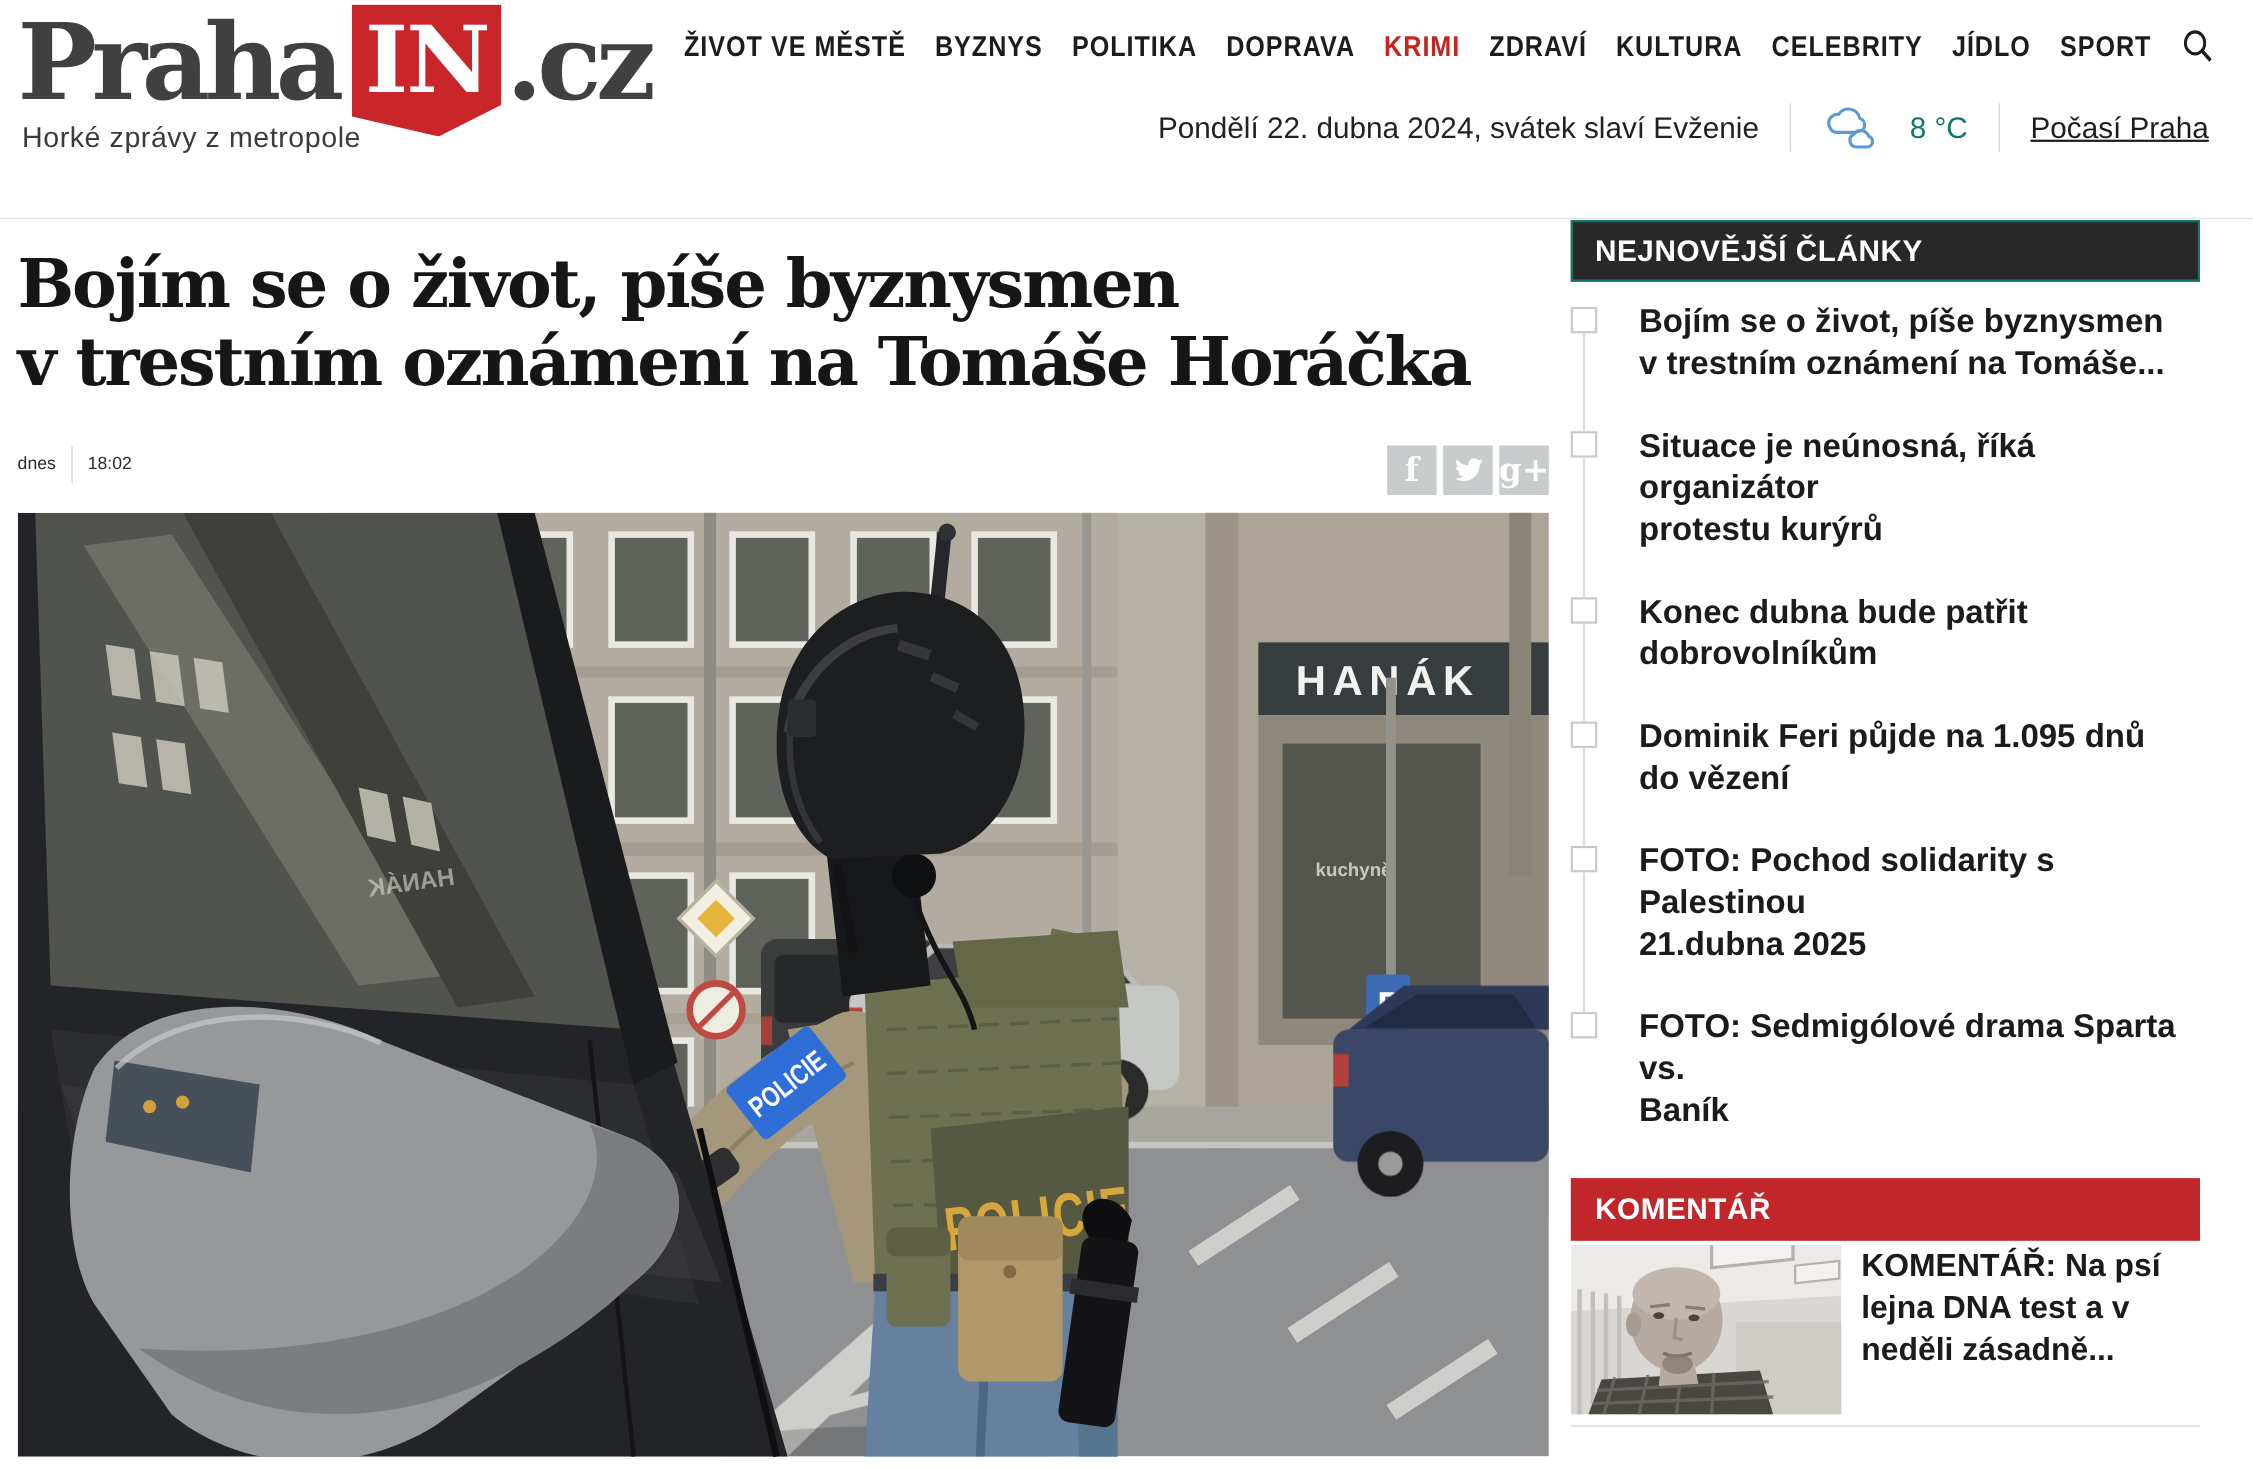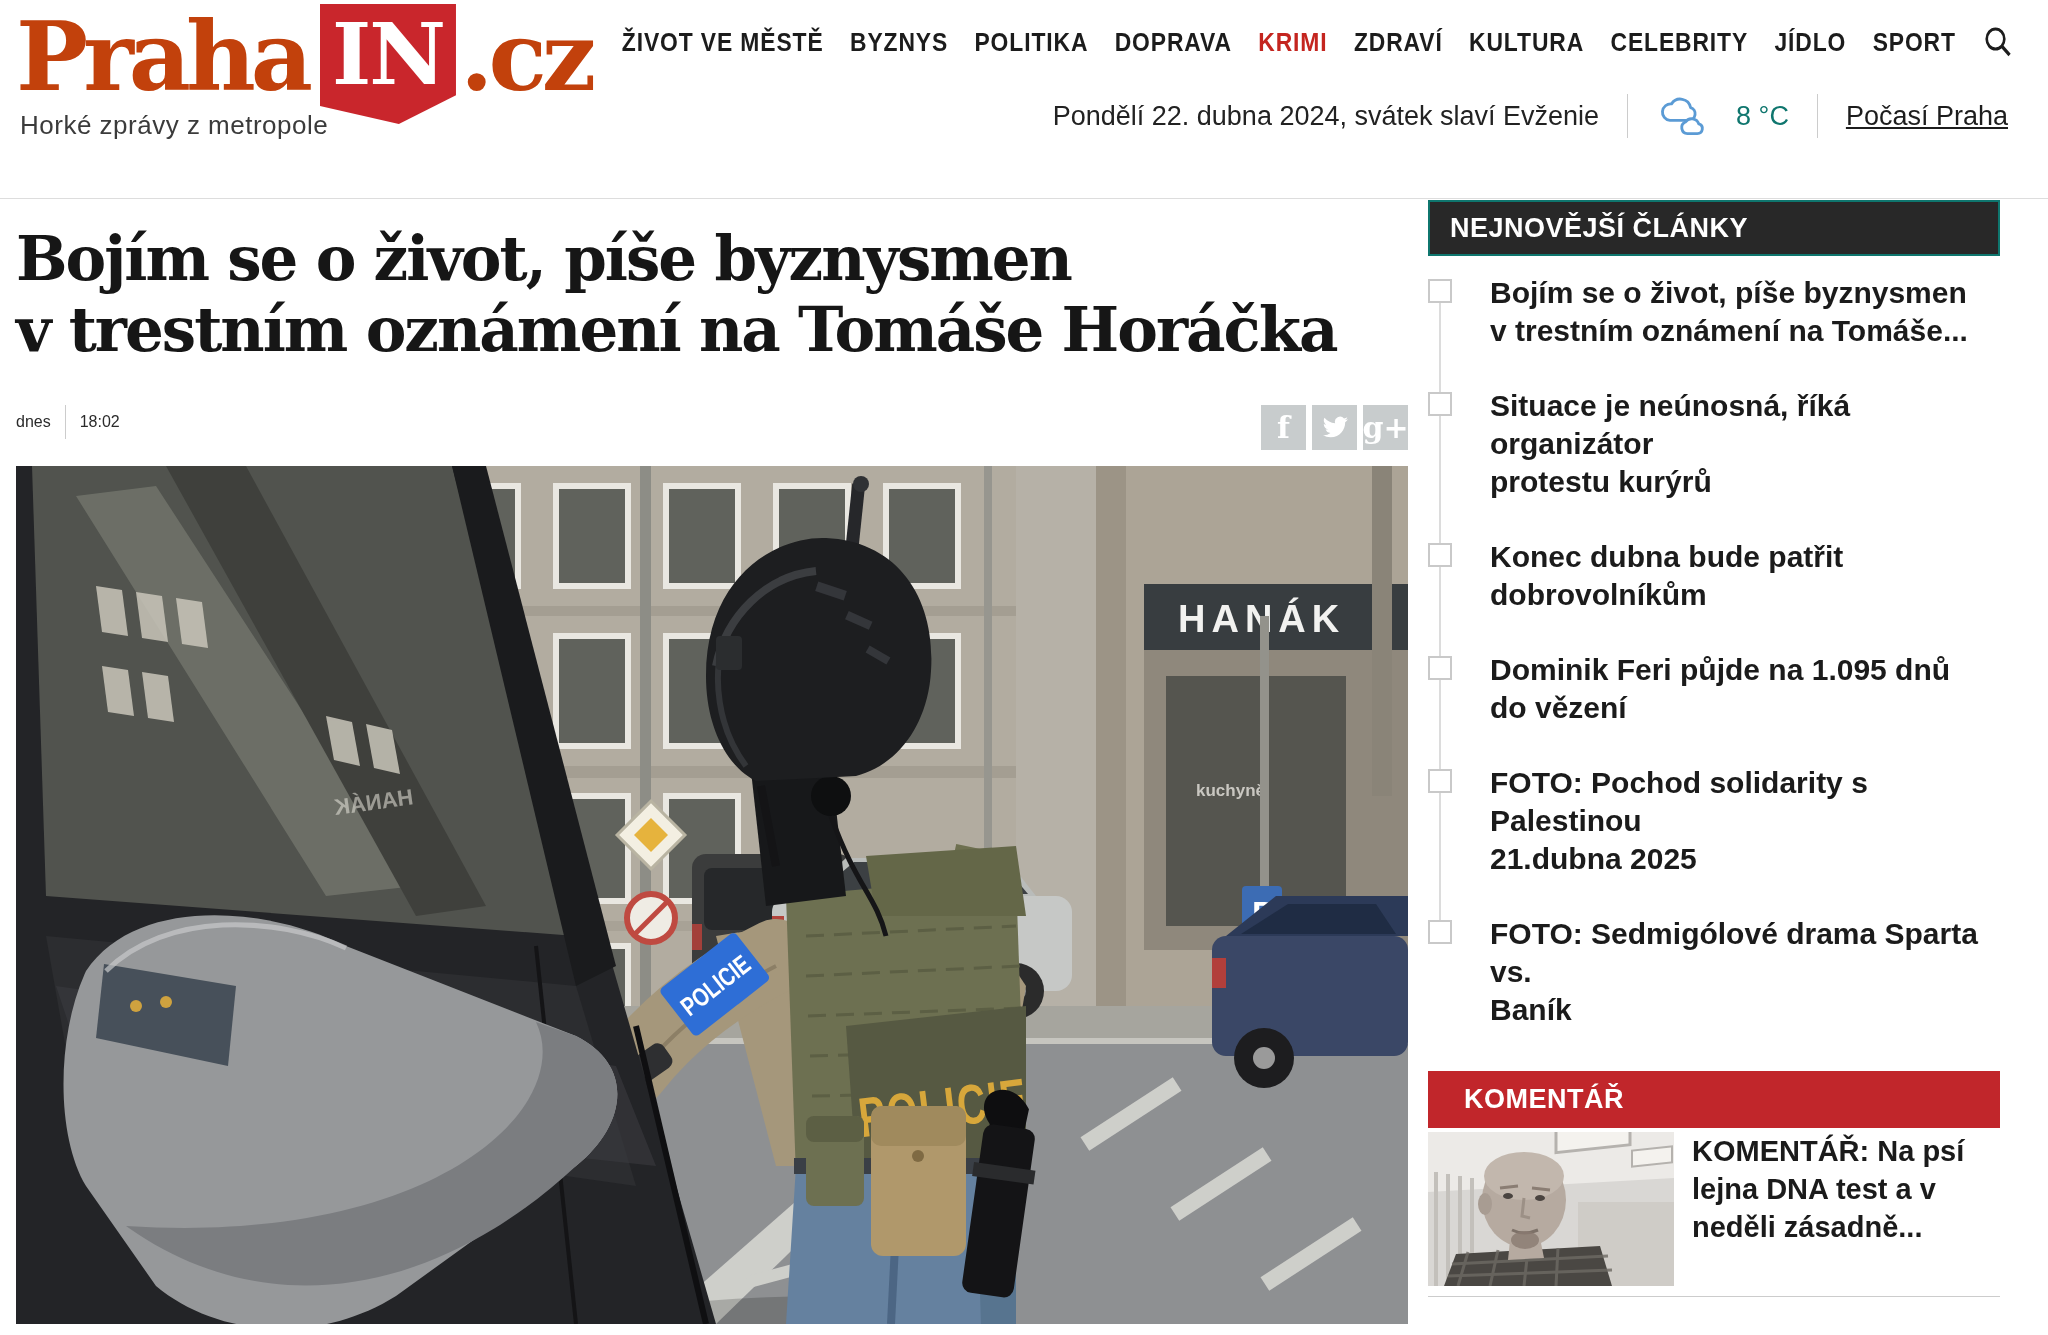--- a/index.html
+++ b/index.html
@@ -4,21 +4,21 @@
 <style>
   html,body{margin:0;padding:0;background:#fff;}
   .page{position:relative;width:2048px;height:1335px;overflow:hidden;background:#fff;
         font-family:"Liberation Sans",sans-serif;color:#1b1b1b;}
   a{text-decoration:none;color:inherit;cursor:pointer;}
 
   
   .header{position:absolute;top:0;left:0;right:0;height:198px;background:#fff;border-bottom:1px solid #ddd;}
   .logo{position:absolute;left:16px;top:4px;display:flex;align-items:flex-start;}
   .logo .word{font-family:"DejaVu Serif",serif;font-weight:700;font-size:96px;line-height:106px;
-              color:#c2410c;letter-spacing:-5px;}
+              color:#404040;letter-spacing:-5px;}
   .flag{width:136px;height:120px;background:#c9262c;margin:0 4px 0 12px;
         clip-path:polygon(0 0,100% 0,100% 76%,58% 100%,0 85%);
         display:flex;justify-content:center;}
   .flag span{font-family:"DejaVu Serif",serif;font-weight:700;font-size:84px;line-height:102px;
              color:#fff;letter-spacing:-2px;}
   .tagline{position:absolute;left:20px;top:110px;font-size:26px;color:#3b3b3b;letter-spacing:.5px;}
 
   .nav{position:absolute;right:34px;top:24px;display:flex;align-items:center;gap:30px;
        transform:scaleX(.88);transform-origin:100% 50%;}
   .nav a{font-size:26px;font-weight:700;letter-spacing:1px;color:#1c1c1c;white-space:nowrap;}
@@ -52,21 +52,21 @@
   .latest{list-style:none;margin:18px 0 0;padding:0;}
   .latest li{position:relative;padding-left:62px;margin-bottom:37px;font-size:30px;line-height:38px;
              font-weight:700;color:#1b1b1b;white-space:pre-line;min-height:76px;cursor:pointer;}
   .latest li::before{content:"";position:absolute;left:0;top:5px;width:20px;height:20px;
              border:2px solid #c9c9c9;background:#fff;z-index:1;}
   .latest li:not(:last-child)::after{content:"";position:absolute;left:11px;top:29px;width:2px;
              height:calc(100% + 15px);background:#dcdcdc;}
 
   .comment-section{border-bottom:1px solid #ccc;padding-bottom:10px;}
   .comment-head{margin-top:42px;background:#c1262b;color:#fff;font-weight:700;font-size:27px;
-                letter-spacing:.5px;padding:0 36px;height:57px;line-height:57px;}
+                letter-spacing:.5px;padding:0 22px;height:57px;line-height:57px;}
   .comment-body{display:flex;gap:18px;margin-top:4px;}
   .comment-thumb{width:246px;height:154px;flex:none;}
   .comment-right{flex:1;display:flex;flex-direction:column;}
   .comment-title{font-size:29px;line-height:38px;font-weight:700;color:#1b1b1b;white-space:pre-line;cursor:pointer;}
 </style>
 </head>
 <body>
 
 <div class="page">
 

